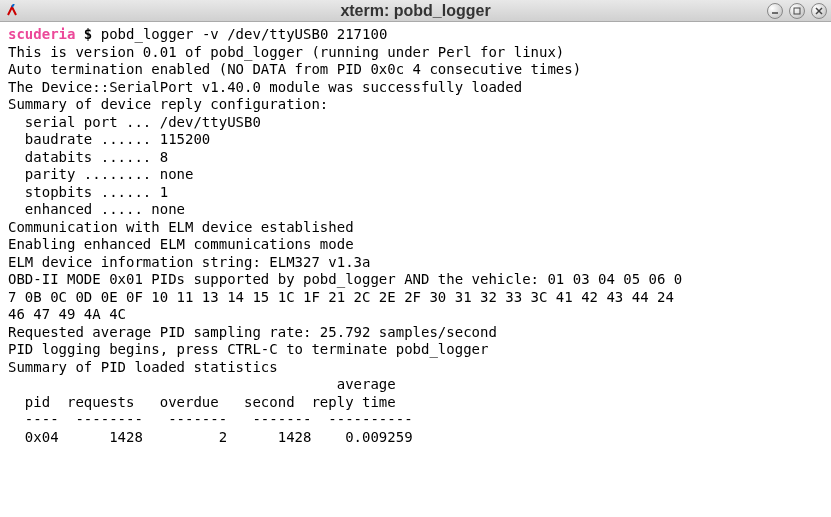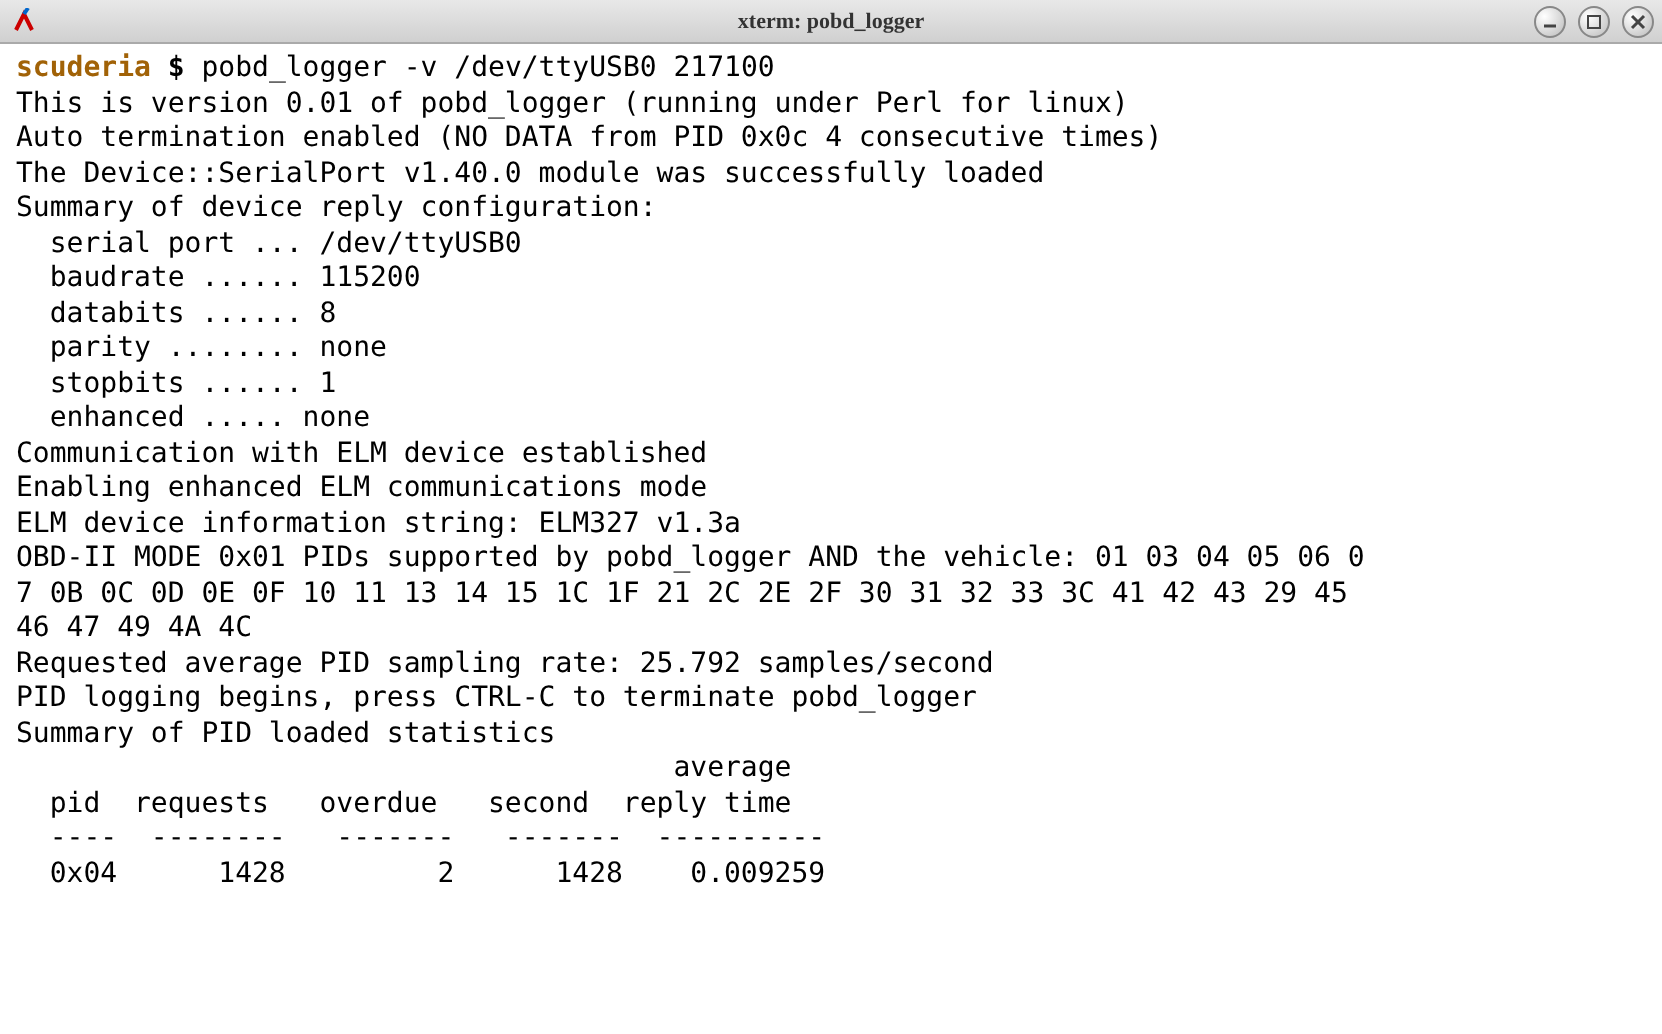--- a/index.html
+++ b/index.html
@@ -24,24 +24,23 @@
       height: 16px;
       margin-right: 4px;
       display: flex;
       align-items: center;
       justify-content: center;
     }
     .title-text {
       position: absolute;
       left: 50%;
       transform: translateX(-50%);
-      font-size: 11px;
+      font-size: 16px;
       font-weight: bold;
       color: #333;
-      font-family: Liberation Serif, serif;
     }
     .title-controls {
       position: absolute;
       right: 4px;
       display: flex;
       gap: 6px;
     }
     .title-btn {
       width: 16px;
       height: 16px;
@@ -59,21 +58,21 @@
       background: #fff;
       padding: 4px 8px;
       height: calc(100% - 22px);
       font-family: "DejaVu Sans Mono", "Liberation Mono", monospace;
       font-size: 14px;
       line-height: 1.25;
       white-space: pre;
       overflow: hidden;
       color: #000;
     }
-    .prompt-host { color: #a16207; font-weight: bold; }
+    .prompt-host { color: #ec4899; font-weight: bold; }
     .prompt-sep { color: #000; font-weight: bold; }
   </style>
 </head>
 <body>
 
 <div class="titlebar">
   <div class="app-icon">
     <svg width="14" height="14" viewBox="0 0 14 14">
       <path d="M3 11 L7 3 L11 11" stroke="#c00" stroke-width="2" fill="none"></path>
       <path d="M7 3 L9 0" stroke="#06c" stroke-width="2"></path>
@@ -108,21 +107,21 @@
 <span>  serial port ... /dev/ttyUSB0</span>
 <span>  baudrate ...... 115200</span>
 <span>  databits ...... 8</span>
 <span>  parity ........ none</span>
 <span>  stopbits ...... 1</span>
 <span>  enhanced ..... none</span>
 <span>Communication with ELM device established</span>
 <span>Enabling enhanced ELM communications mode</span>
 <span>ELM device information string: ELM327 v1.3a</span>
 <span>OBD-II MODE 0x01 PIDs supported by pobd_logger AND the vehicle: 01 03 04 05 06 0</span>
-<span>7 0B 0C 0D 0E 0F 10 11 13 14 15 1C 1F 21 2C 2E 2F 30 31 32 33 3C 41 42 43 29 45 </span>
+<span>7 0B 0C 0D 0E 0F 10 11 13 14 15 1C 1F 21 2C 2E 2F 30 31 32 33 3C 41 42 43 44 24 </span>
 <span>46 47 49 4A 4C</span>
 <span>Requested average PID sampling rate: 25.792 samples/second</span>
 <span>PID logging begins, press CTRL-C to terminate pobd_logger</span>
 <span>Summary of PID loaded statistics</span>
 <span>                                       average</span>
 <span>  pid  requests   overdue   second  reply time</span>
 <span>  ----  --------   -------   -------  ----------</span>
 <span>  0x04      1428         2      1428    0.009259</span>
 </div>
 

